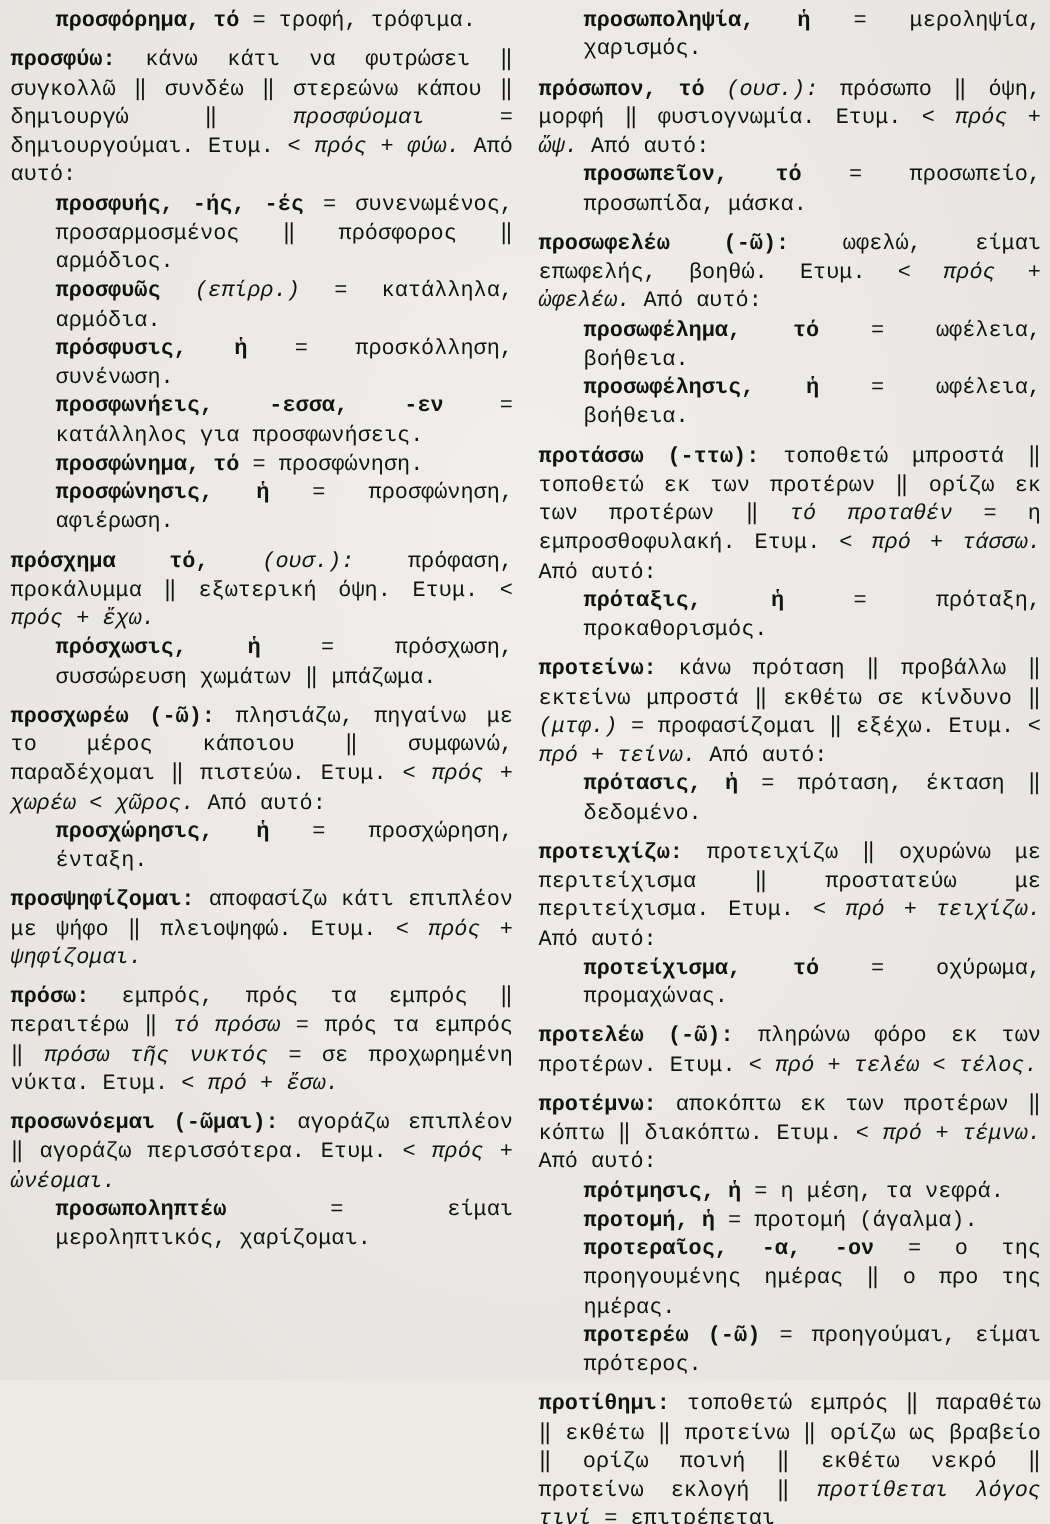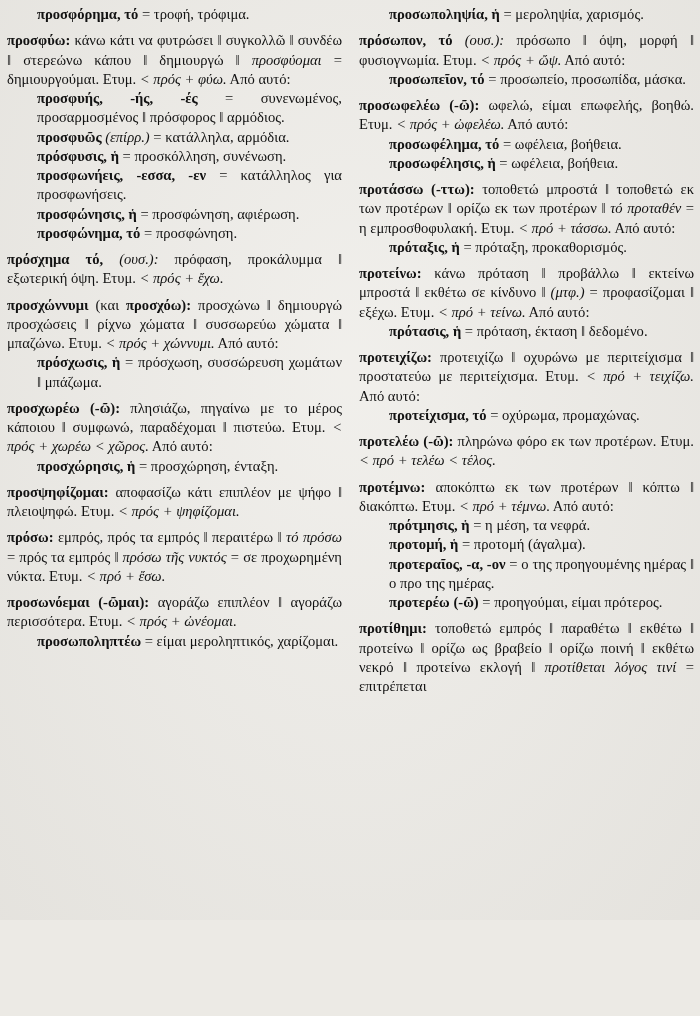--- a/index.html
+++ b/index.html
@@ -7,21 +7,21 @@
     width: 700px; height: 1016px;
     background: #eceae5;
     overflow: hidden;
   }
   .page {
     box-sizing: border-box;
     width: 700px; height: 920px;
     padding: 5px 6px 0 7px;
     display: flex;
     gap: 17px;
-    font-family: Liberation Serif, serif;
+    font-family: Liberation Mono, monospace;
     font-size: 14.6px;
     line-height: 1.32;
     color: #121212;
     background: radial-gradient(ellipse at 50% 40%, rgba(255,255,255,0.25), rgba(0,0,0,0.03));
   }
   .col { flex: 1 1 0; min-width: 0; }
   p.entry {
     margin: 0;
     text-align: justify;
     hyphens: auto;
@@ -38,24 +38,23 @@
 <body style="background: rgb(236, 234, 229);">
 
 <div class="page" style="color: rgb(18, 18, 18);">
   <div class="col">
       <p class="entry sub"><span class="b">προσφόρημα, τό</span><span class="n"> = τροφή, τρόφιμα.</span></p>
       <p class="entry"><span class="b">προσφύω:</span><span class="n"> κάνω κάτι να φυτρώσει ‖ συγκολλῶ ‖ συνδέω ‖ στερεώνω κάπου ‖ δημιουργώ ‖ </span><span class="i">προσφύομαι</span><span class="n"> = δημιουργούμαι. Ετυμ. </span><span class="i">&lt; πρός + φύω.</span><span class="n"> Από αυτό:</span></p>
       <p class="entry sub"><span class="b">προσφυής, -ής, -ές</span><span class="n"> = συνενωμένος, προσαρμοσμένος ‖ πρόσφορος ‖ αρμόδιος.</span></p>
       <p class="entry sub"><span class="b">προσφυῶς</span><span class="n"> </span><span class="i">(επίρρ.)</span><span class="n"> = κατάλληλα, αρμόδια.</span></p>
       <p class="entry sub"><span class="b">πρόσφυσις, ἡ</span><span class="n"> = προσκόλληση, συνένωση.</span></p>
       <p class="entry sub"><span class="b">προσφωνήεις, -εσσα, -εν</span><span class="n"> = κατάλληλος για προσφωνήσεις.</span></p>
+      <p class="entry sub"><span class="b">προσφώνημα, τό</span><span class="n"> = προσφώνηση.</span></p>
       <p class="entry sub"><span class="b">προσφώνησις, ἡ</span><span class="n"> = προσφώνηση, αφιέρωση.</span></p>
-      <p class="entry sub"><span class="b">προσφώνημα, τό</span><span class="n"> = προσφώνηση.</span></p>
       <p class="entry"><span class="b">πρόσχημα τό,</span><span class="n"> </span><span class="i">(ουσ.):</span><span class="n"> πρόφαση, προκάλυμμα ‖ εξωτερική όψη. Ετυμ. </span><span class="i">&lt; πρός + ἔχω.</span></p>
-      <p class="entry"><span class="b">προσχώννυμι</span><span class="n"> (και </span><span class="b">προσχόω):</span><span class="n"> προσχώνω ‖ δημιουργώ προσχώσεις ‖ ρίχνω χώματα ‖ συσσωρεύω χώματα ‖ μπαζώνω. Ετυμ. </span><span class="i">&lt; πρός + χώννυμι.</span><span class="n"> Από αυτό:</span></p>
       <p class="entry sub"><span class="b">πρόσχωσις, ἡ</span><span class="n"> = πρόσχωση, συσσώρευση χωμάτων ‖ μπάζωμα.</span></p>
       <p class="entry"><span class="b">προσχωρέω (-ῶ):</span><span class="n"> πλησιάζω, πηγαίνω με το μέρος κάποιου ‖ συμφωνώ, παραδέχομαι ‖ πιστεύω. Ετυμ. </span><span class="i">&lt; πρός + χωρέω &lt; χῶρος.</span><span class="n"> Από αυτό:</span></p>
       <p class="entry sub"><span class="b">προσχώρησις, ἡ</span><span class="n"> = προσχώρηση, ένταξη.</span></p>
       <p class="entry"><span class="b">προσψηφίζομαι:</span><span class="n"> αποφασίζω κάτι επιπλέον με ψήφο ‖ πλειοψηφώ. Ετυμ. </span><span class="i">&lt; πρός + ψηφίζομαι.</span></p>
       <p class="entry"><span class="b">πρόσω:</span><span class="n"> εμπρός, πρός τα εμπρός ‖ περαιτέρω ‖ </span><span class="i">τό πρόσω</span><span class="n"> = πρός τα εμπρός ‖ </span><span class="i">πρόσω τῆς νυκτός</span><span class="n"> = σε προχωρημένη νύκτα. Ετυμ. </span><span class="i">&lt; πρό + ἔσω.</span></p>
       <p class="entry"><span class="b">προσωνόεμαι (-ῶμαι):</span><span class="n"> αγοράζω επιπλέον ‖ αγοράζω περισσότερα. Ετυμ. </span><span class="i">&lt; πρός + ὠνέομαι.</span></p>
       <p class="entry sub"><span class="b">προσωποληπτέω</span><span class="n"> = είμαι μεροληπτικός, χαρίζομαι.</span></p>
     </div>
   <div class="col">
       <p class="entry sub"><span class="b">προσωποληψία, ἡ</span><span class="n"> = μεροληψία, χαρισμός.</span></p>

